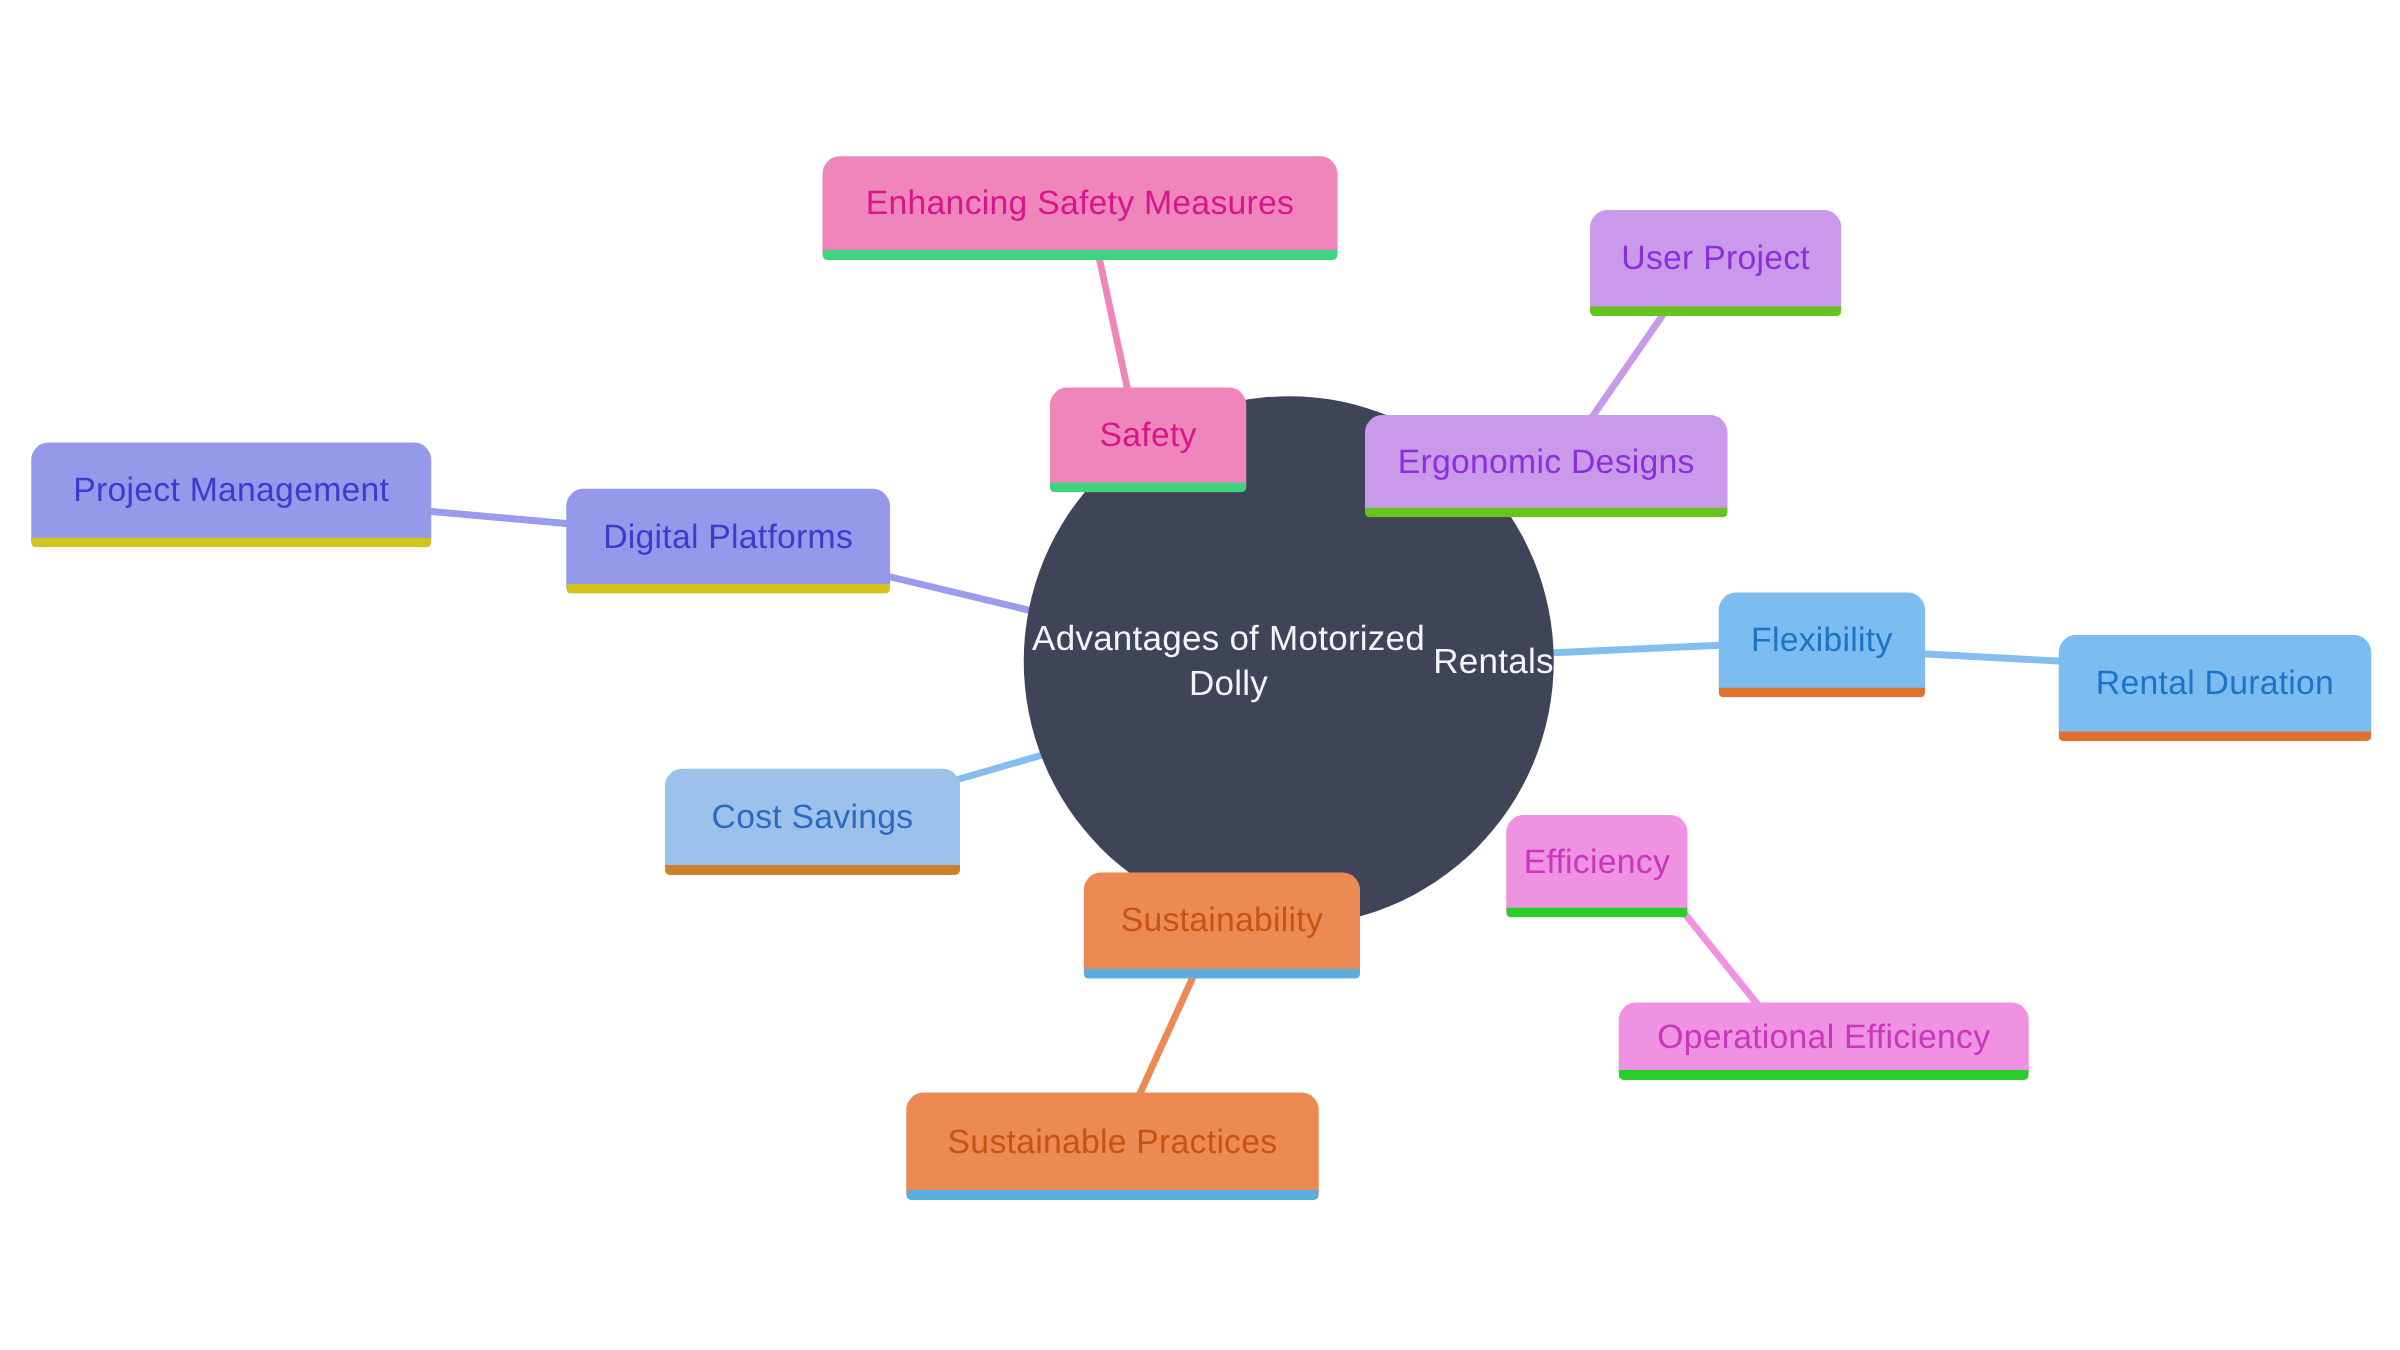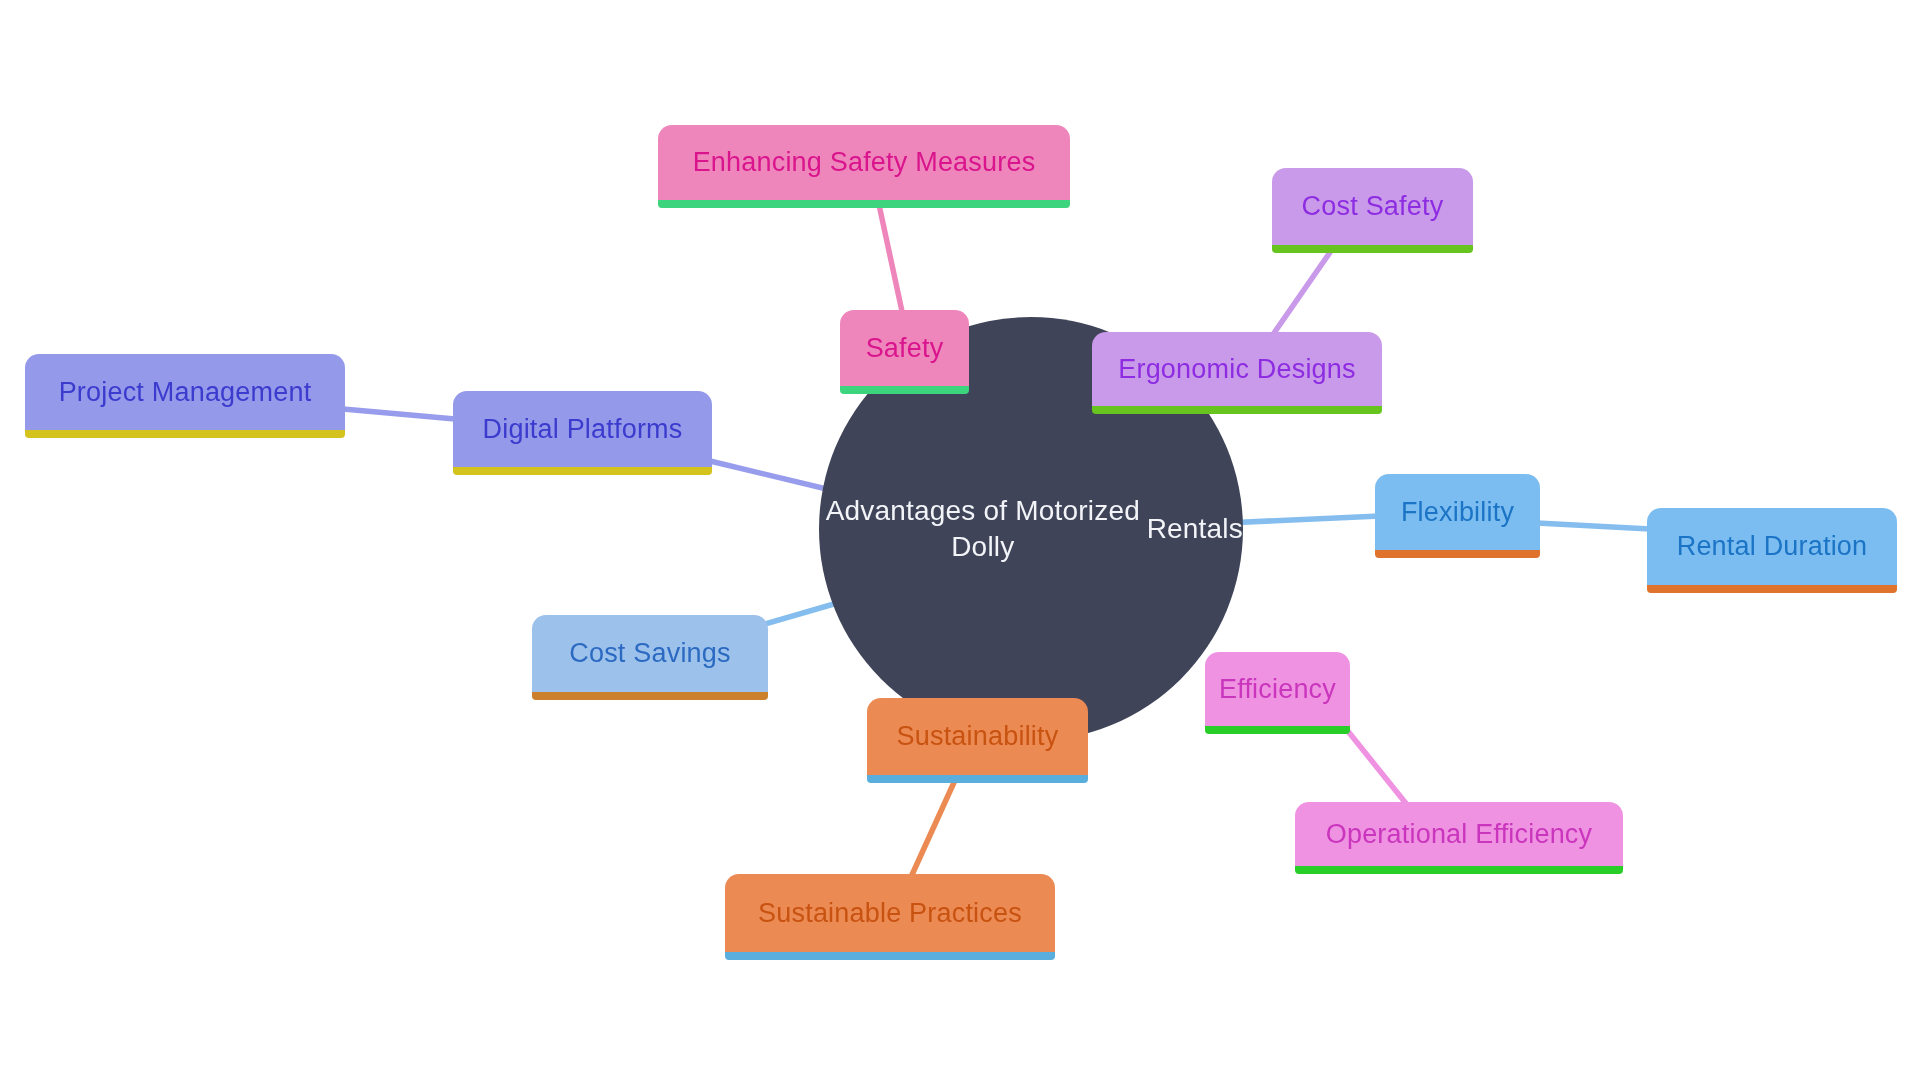--- a/index.html
+++ b/index.html
@@ -78,26 +78,26 @@
 
   <div class="center-circle" style="background-color: rgb(63, 68, 89); color: rgb(242, 244, 248);">
     <div>Advantages of Motorized Dolly</div>
     <div>Rentals</div>
   </div>
 
   <div class="node" style="left: 658px; top: 125px; width: 412px; height: 83px; background-color: rgb(238, 134, 188); color: rgb(217, 20, 140); border-bottom-color: rgb(61, 212, 126);">
     <span class="node-label">Enhancing Safety Measures</span>
   </div>
 
-  <div class="node" style="left: 840px; top: 310px; width: 129px; height: 84px; background-color: rgb(238, 134, 188); color: rgb(217, 20, 140); border-bottom-color: rgb(61, 212, 126);">
+  <div class="node" style="left: 840px; top: 310px; width: 157px; height: 84px; background-color: rgb(238, 134, 188); color: rgb(217, 20, 140); border-bottom-color: rgb(61, 212, 126);">
     <span class="node-label">Safety</span>
   </div>
 
   <div class="node" style="left: 1272px; top: 168px; width: 201px; height: 85px; background-color: rgb(201, 154, 233); color: rgb(142, 44, 226); border-bottom-color: rgb(103, 195, 29);">
-    <span class="node-label">Cost Safety</span>
+    <span class="node-label">User Project</span>
   </div>
 
   <div class="node" style="left: 1092px; top: 332px; width: 290px; height: 82px; background-color: rgb(201, 154, 233); color: rgb(142, 44, 226); border-bottom-color: rgb(103, 195, 29);">
     <span class="node-label">Ergonomic Designs</span>
   </div>
 
   <div class="node" style="left: 25px; top: 354px; width: 320px; height: 84px; background-color: rgb(149, 153, 234); color: rgb(59, 59, 206); border-bottom-color: rgb(211, 195, 28);">
     <span class="node-label">Project Management</span>
   </div>
 
@@ -114,21 +114,21 @@
   </div>
 
   <div class="node" style="left: 532px; top: 615px; width: 236px; height: 85px; background-color: rgb(156, 194, 236); color: rgb(44, 106, 194); border-bottom-color: rgb(205, 128, 44);">
     <span class="node-label">Cost Savings</span>
   </div>
 
   <div class="node" style="left: 1205px; top: 652px; width: 145px; height: 82px; background-color: rgb(240, 146, 226); color: rgb(201, 53, 189); border-bottom-color: rgb(40, 205, 40);">
     <span class="node-label">Efficiency</span>
   </div>
 
-  <div class="node" style="left: 1295px; top: 802px; width: 328px; height: 72px; background-color: rgb(240, 146, 226); color: rgb(201, 53, 189); border-bottom-color: rgb(40, 205, 40);">
+  <div class="node" style="left: 1295px; top: 802px; width: 328px; height: 62px; background-color: rgb(240, 146, 226); color: rgb(201, 53, 189); border-bottom-color: rgb(40, 205, 40);">
     <span class="node-label">Operational Efficiency</span>
   </div>
 
   <div class="node" style="left: 867px; top: 698px; width: 221px; height: 85px; background-color: rgb(236, 138, 84); color: rgb(200, 83, 17); border-bottom-color: rgb(90, 174, 222);">
     <span class="node-label">Sustainability</span>
   </div>
 
   <div class="node" style="left: 725px; top: 874px; width: 330px; height: 86px; background-color: rgb(236, 138, 84); color: rgb(200, 83, 17); border-bottom-color: rgb(90, 174, 222); text-align: center;">
     <span class="node-label">Sustainable Practices</span>
   </div>

